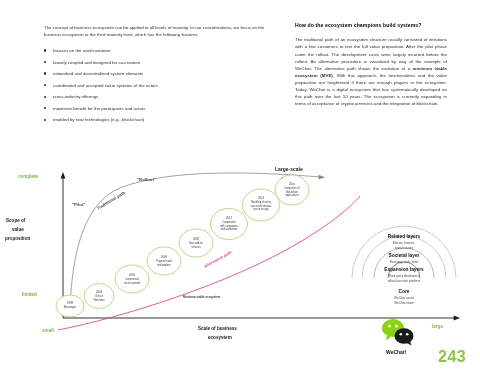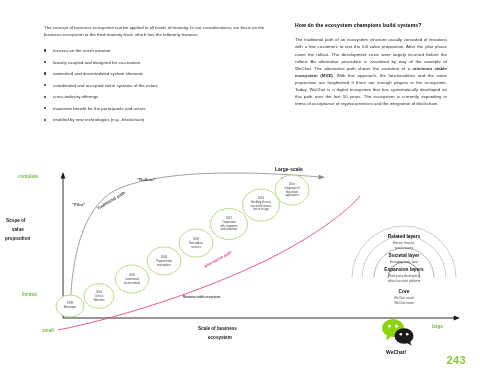--- a/index.html
+++ b/index.html
@@ -45,21 +45,21 @@
   .bub-year{font-size:2.75px;fill:#3c3c3c;}
   .path-lab{font-size:4.3px;font-weight:bold;fill:#4a4a4a;}
   .path-lab-pink{font-size:4.1px;font-weight:bold;fill:#e0478f;}
   .mve-lab{font-size:2.9px;font-weight:bold;fill:#3c3c3c;}
   .big-lab{font-size:5px;font-weight:bold;fill:#1a1a1a;}
   .leg-title{font-size:4.8px;font-weight:bold;fill:#111;}
   .leg-sub{font-size:3.1px;fill:#4a4a4a;}
 
   .pageno{
     position:absolute;right:14px;bottom:11px;
-    font-size:11px;font-weight:bold;color:#8cc63f;letter-spacing:.4px;
+    font-size:16px;font-weight:bold;color:#8cc63f;letter-spacing:.4px;
   }
   .wechat-lab{
     position:absolute;left:386px;top:349px;
     font-size:5px;font-weight:bold;color:#111;
   }
   .wechat-logo{position:absolute;left:381px;top:318px;width:34px;height:28px;}
 </style>
 </head>
 <body>
 

